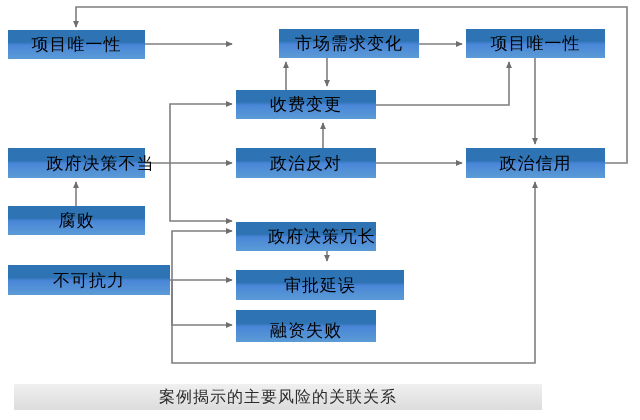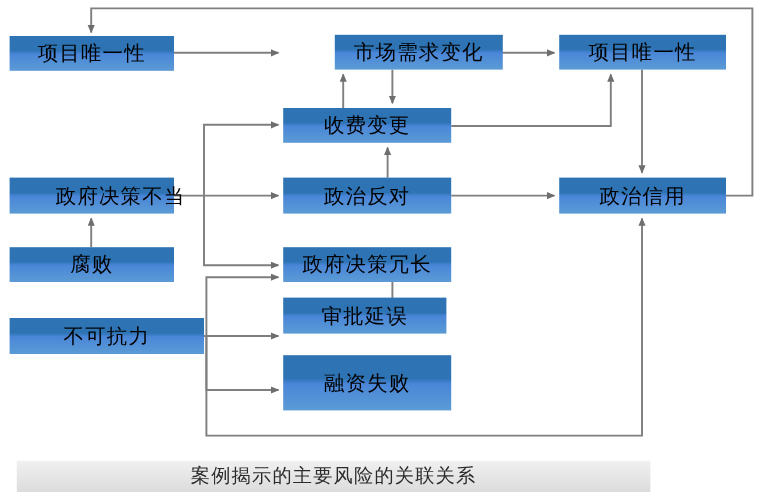--- a/index.html
+++ b/index.html
@@ -101,33 +101,33 @@
   </div>
 
   <div class="node" style="left:466px;top:148px;width:139px;height:30px;">
     <span>政治信用</span>
   </div>
 
   <div class="node" style="left:8px;top:206px;width:137px;height:29px;text-align:center;">
     <span>腐败</span>
   </div>
 
-  <div class="node" style="left:236px;top:206px;width:140px;height:29px;">
+  <div class="node" style="left:236px;top:222px;width:140px;height:29px;justify-content:flex-end;">
     <span>政府决策冗长</span>
   </div>
 
   <div class="node" style="left:8px;top:265px;width:162px;height:30px;">
     <span>不可抗力</span>
   </div>
 
-  <div class="node" style="left:236px;top:248px;width:136px;height:30px;align-items:center;">
+  <div class="node" style="left:236px;top:270px;width:168px;height:30px;align-items:center;">
     <span>审批延误</span>
   </div>
 
-  <div class="node" style="left:236px;top:296px;width:140px;height:46px;">
+  <div class="node" style="left:236px;top:310px;width:140px;height:32px;align-items:flex-end;">
     <span>融资失败</span>
   </div>
 
   <div class="caption-bar">
     <span>案例揭示的主要风险的关联关系</span>
   </div>
 
 </div>
 
 </body></html>

